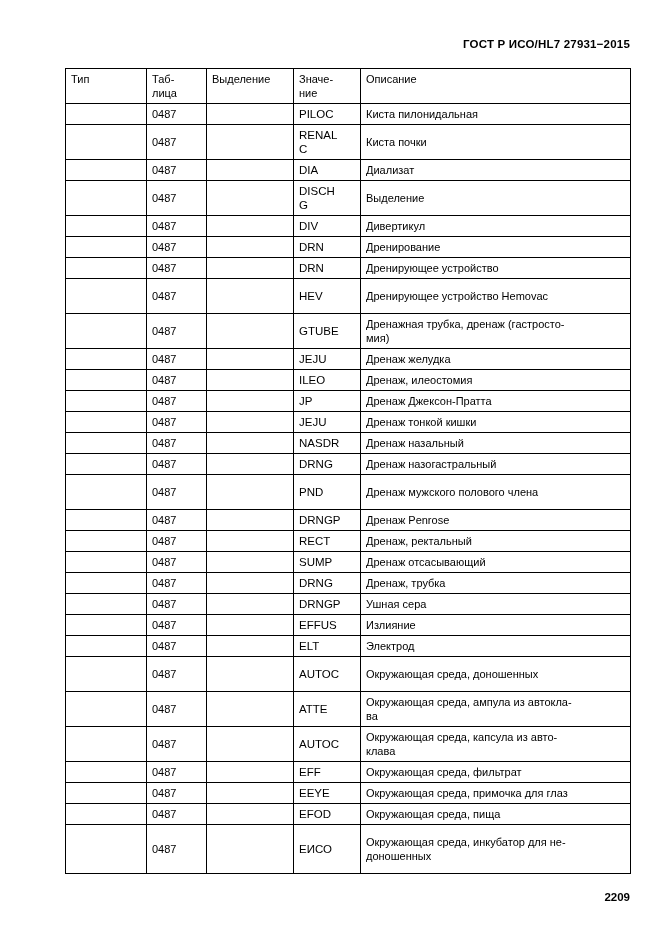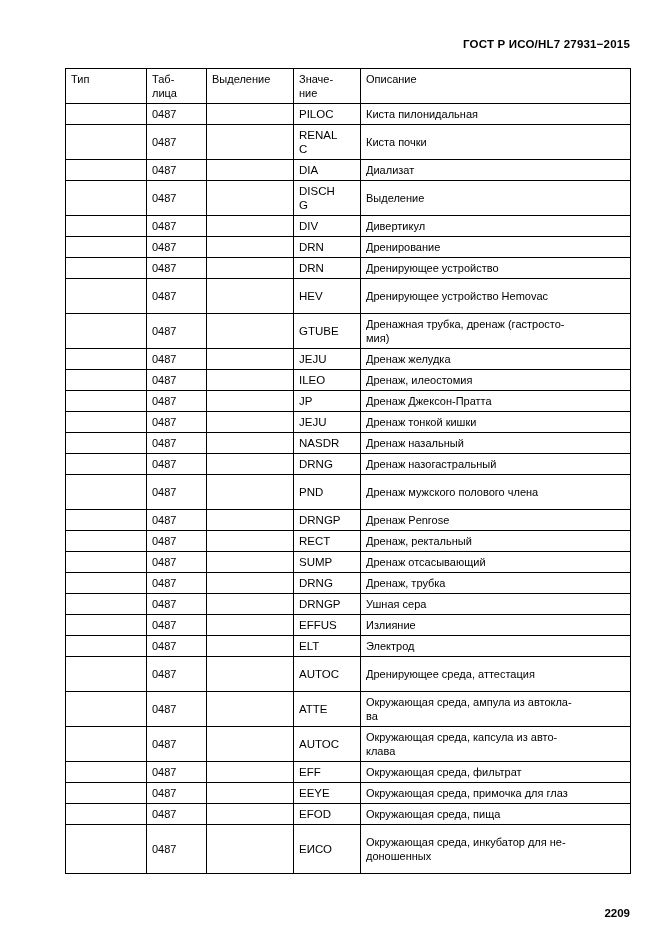--- a/index.html
+++ b/index.html
@@ -59,21 +59,21 @@
   td.cell-value {
     font-size: 11.5px;
   }
   tr.row-tall td {
     padding-top: 10px;
     padding-bottom: 10px;
   }
   .doc-footer {
     position: absolute;
     right: 31px;
-    bottom: 16px;
+    bottom: 32px;
     font-weight: bold;
     font-size: 11.5px;
   }
 </style>
 </head>
 <body>
 
 <div class="page">
 
   <div class="doc-header">ГОСТ Р ИСО/HL7 27931−2015</div>
@@ -260,21 +260,21 @@
           <td class="cell-table">0487</td>
           <td class="cell-name"></td>
           <td class="cell-value">ELT</td>
           <td class="cell-description">Электрод</td>
         </tr>
         <tr class="row-tall">
           <td class="cell-type"></td>
           <td class="cell-table">0487</td>
           <td class="cell-name"></td>
           <td class="cell-value">AUTOC</td>
-          <td class="cell-description">Дренирующее среда, аттестация</td>
+          <td class="cell-description">Окружающая среда, доношенных</td>
         </tr>
         <tr>
           <td class="cell-type"></td>
           <td class="cell-table">0487</td>
           <td class="cell-name"></td>
           <td class="cell-value">ATTE</td>
           <td class="cell-description">Окружающая среда, ампула из автокла-
 ва</td>
         </tr>
         <tr>

